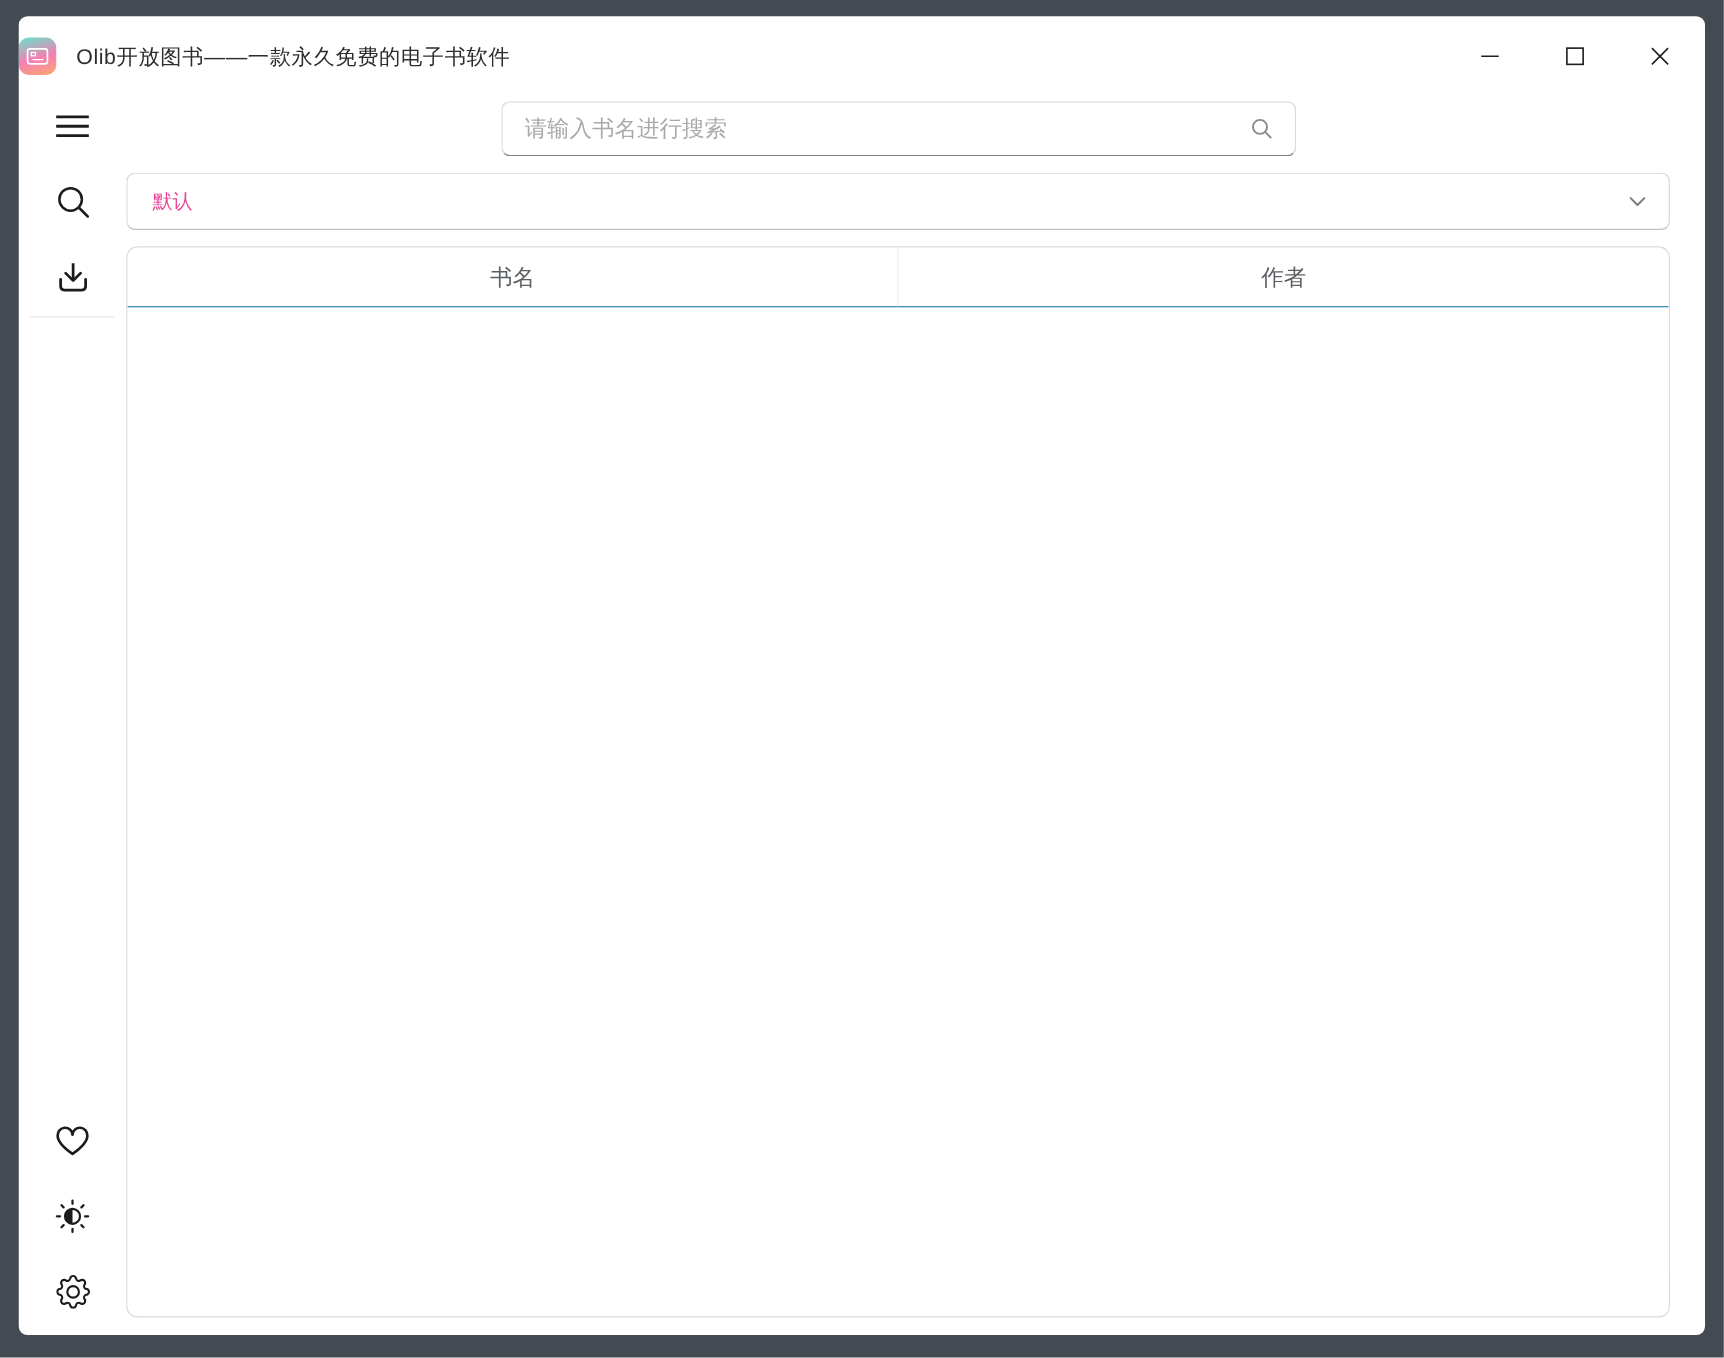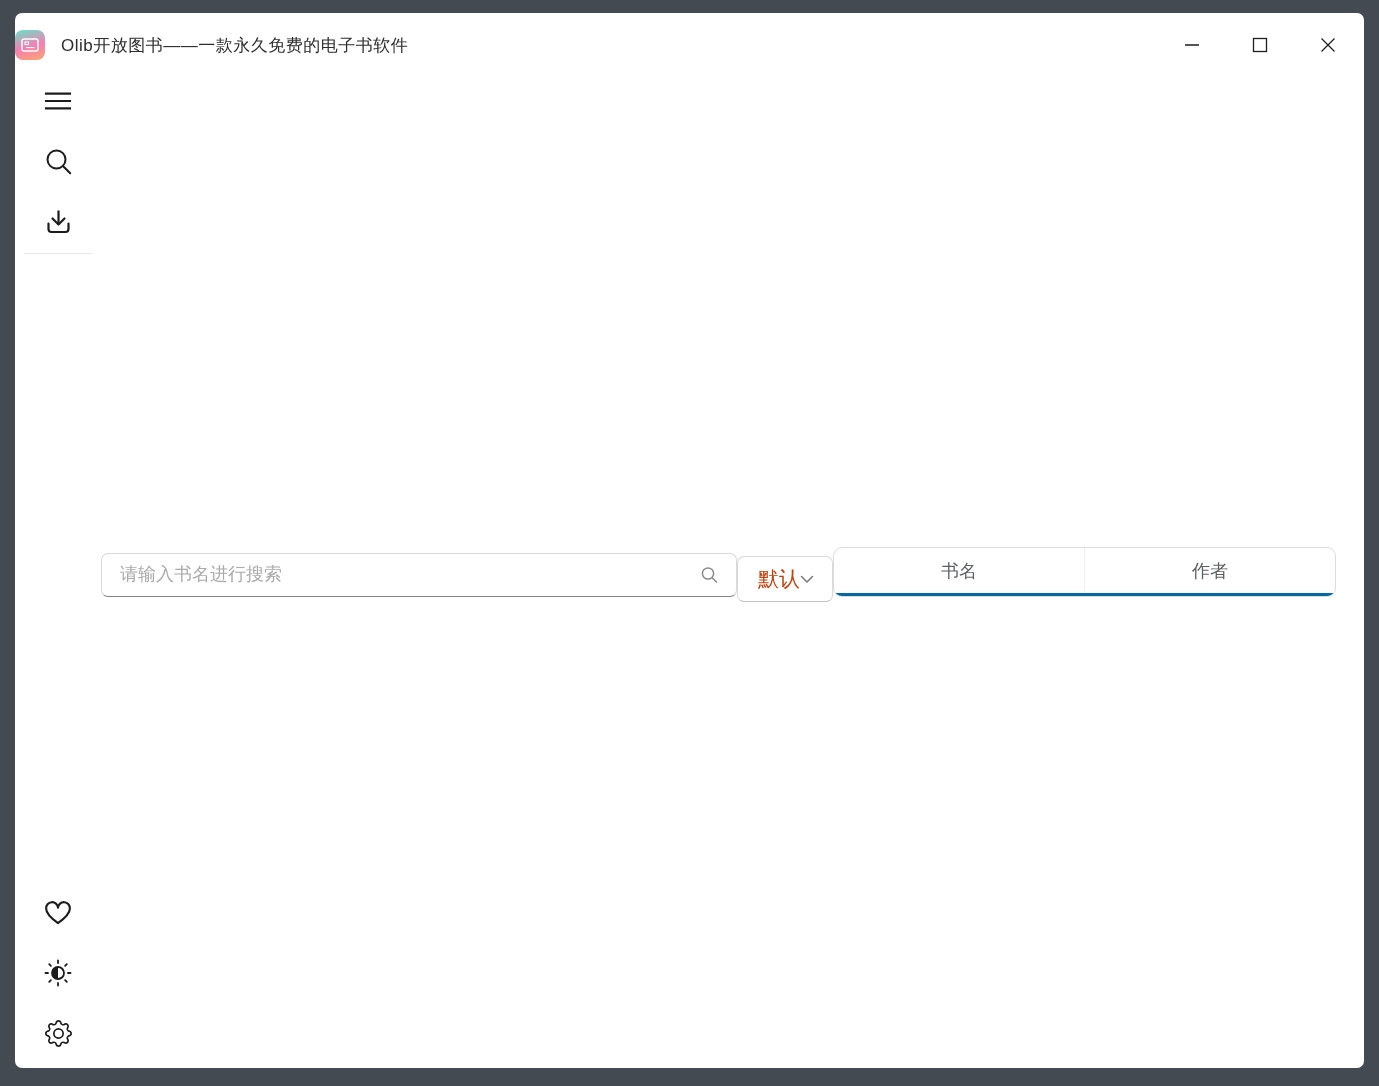--- a/index.html
+++ b/index.html
@@ -77,24 +77,23 @@
   .side-divider {
     width: 68px; height: 1px;
     background: #e7e7e7;
     margin: 18px 0;
   }
   .side-spacer { flex: 1; }
   
   .main {
     flex: 1;
     display: flex;
-    flex-direction: row;
+    flex-direction: column;
     margin-right: 28px;
     min-width: 0;
-    align-items: center;
   }
   .search-row {
     margin-top: 4px;
     display: flex;
     justify-content: center;
   }
   .searchbox {
     position: relative;
     width: 636px; height: 44px;
   }
@@ -129,22 +128,22 @@
     border: 1px solid var(--border-light, #d9d9d9);
     border-bottom-color: #c2c2c2;
     border-radius: 7px;
     display: flex;
     align-items: center;
     padding: 0 18px 0 20px;
     cursor: pointer;
     background: #fff;
   }
   .dropdown .dd-value {
-    font-size: 21px;
-    color: #c2410c;
+    font-size: 16px;
+    color: #ec4899;
     flex: 1;
     white-space: nowrap;
     overflow: hidden;
   }
   .dropdown .chev { color: #7c7c7c; flex: 0 0 auto; }
   
   .table {
     margin-top: 13px;
     margin-bottom: 14px;
     flex: 1;
@@ -152,21 +151,21 @@
     border-radius: 9px;
     display: flex;
     flex-direction: column;
     overflow: hidden;
     background: #fff;
   }
   .thead {
     height: 48px;
     flex: 0 0 48px;
     display: flex;
-    border-bottom: 3px solid #0369a1;
+    border-bottom: 1px solid #0369a1;
   }
   .th {
     flex: 1;
     display: flex;
     align-items: center;
     justify-content: center;
     font-size: 18px;
     color: var(--header-text, #5b5f63);
     border-right: 1px solid #efefef;
     white-space: nowrap;

